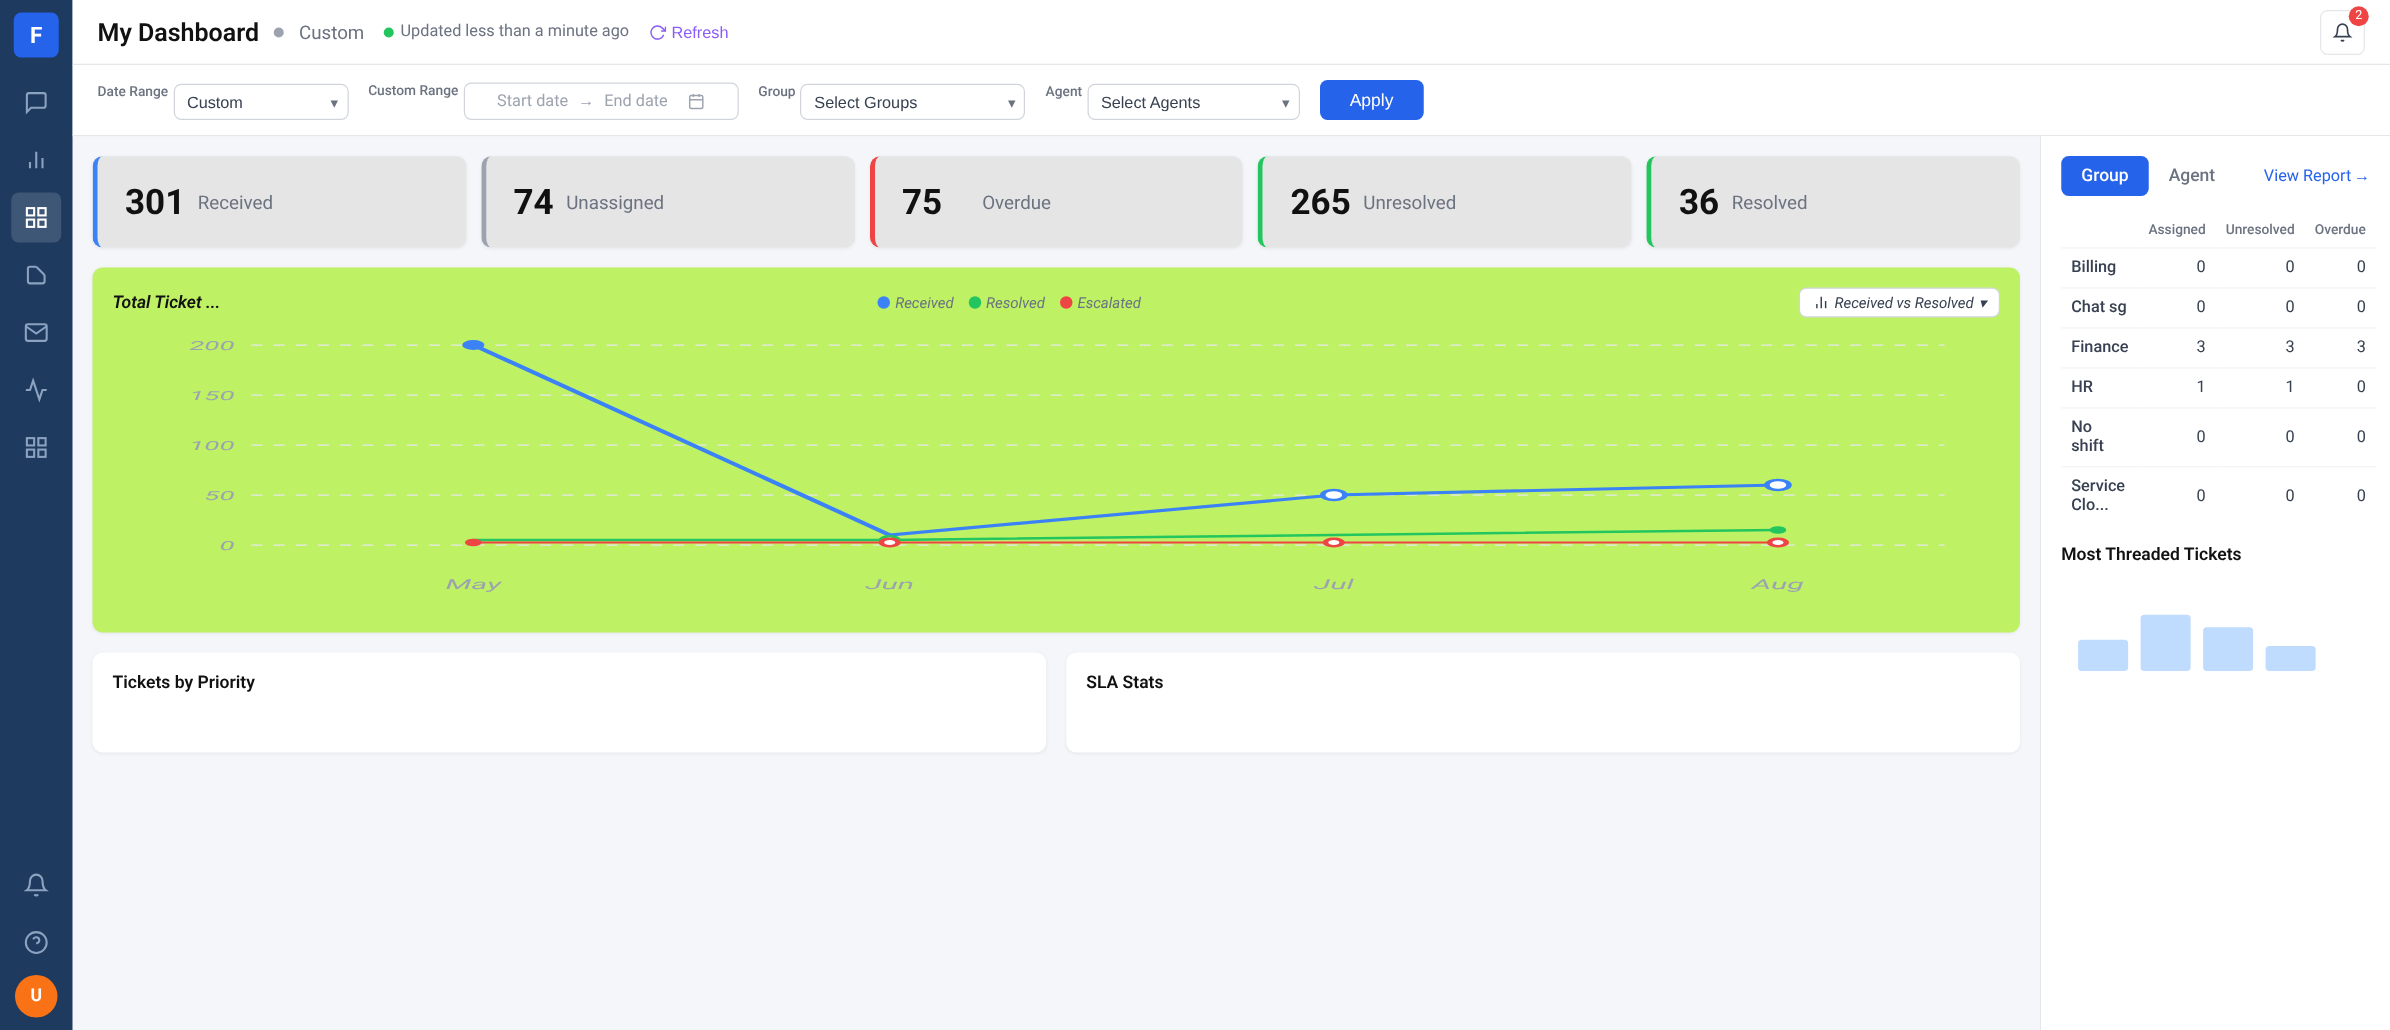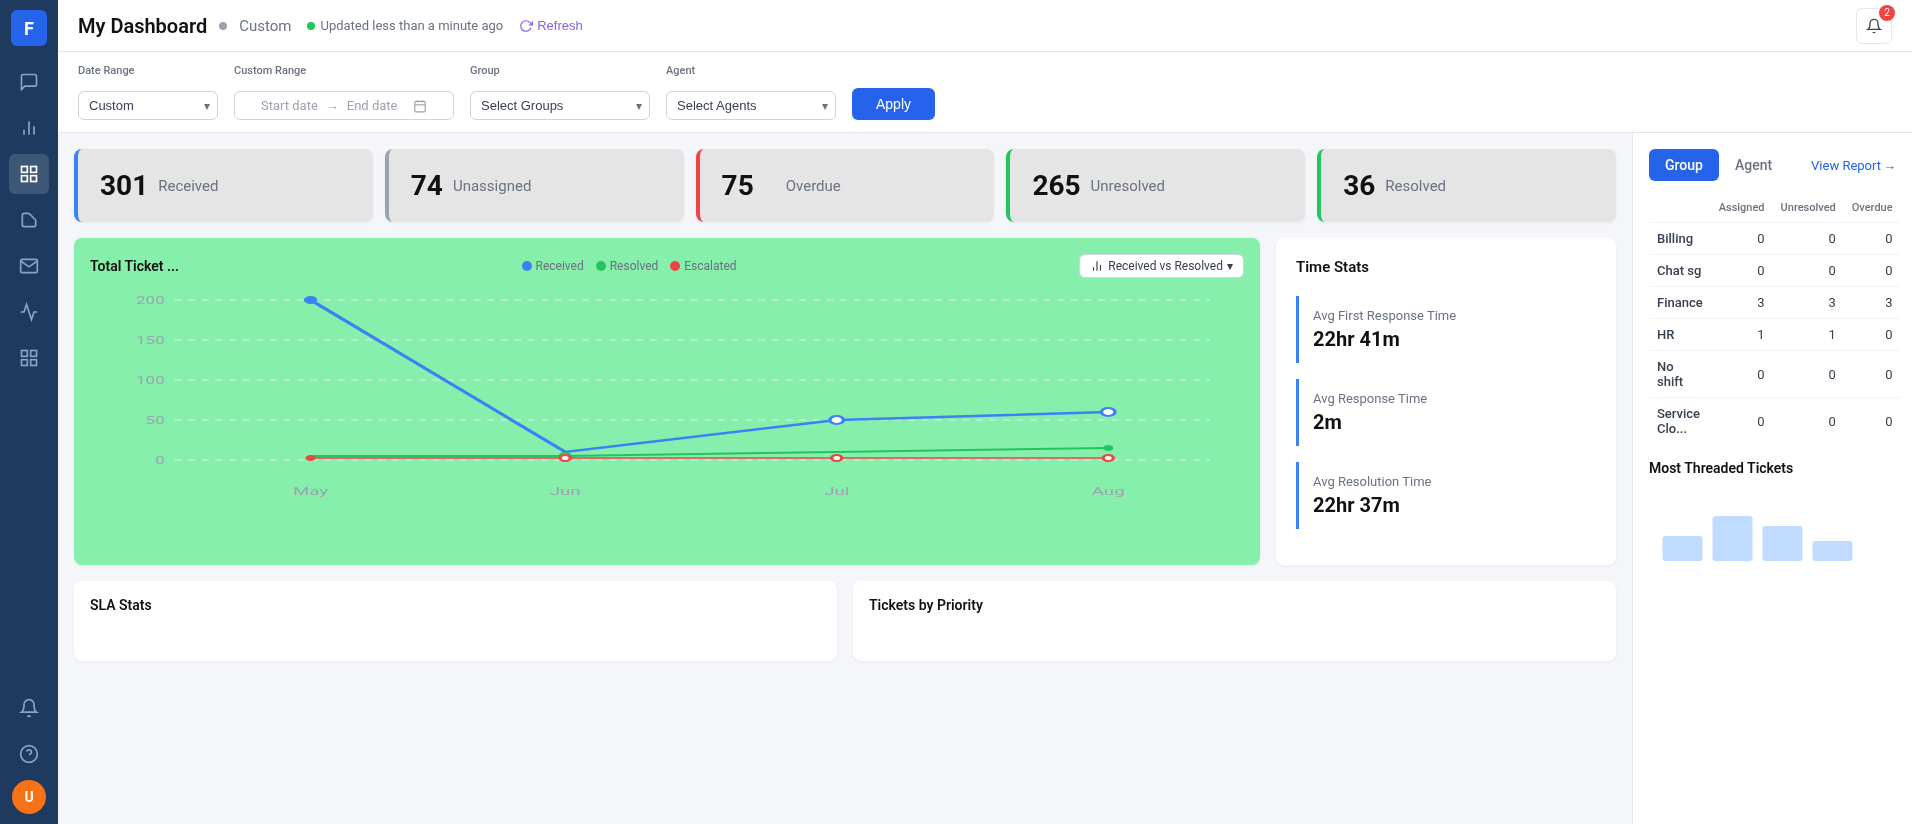--- a/index.html
+++ b/index.html
@@ -93,21 +93,21 @@
     
     .filter-bar {
       background: white;
       border-bottom: 1px solid #e5e7eb;
       padding: 12px 20px;
       display: flex;
       align-items: flex-end;
       gap: 16px;
       flex-shrink: 0;
     }
-    .filter-group { display: flex; flex-direction: column; gap: 14px; }
+    .filter-group { display: flex; flex-direction: row; gap: 4px; }
     .filter-label { font-size: 11px; color: #6b7280; font-weight: 500; }
     .filter-select {
       border: 1px solid #d1d5db;
       border-radius: 6px;
       padding: 6px 28px 6px 10px;
       font-size: 13px;
       color: #374151;
       background: white;
       cursor: pointer;
       appearance: none;
@@ -174,25 +174,26 @@
     .stat-number { font-size: 28px; font-weight: 700; color: #111; }
     .stat-label { font-size: 15px; color: #6b7280; }
 
     
     .charts-row {
       display: flex;
       gap: 16px;
     }
 
     .chart-card {
-      background: #86efac;
+      background: #bef264;
       border-radius: 8px;
       padding: 16px;
       box-shadow: 0 1px 3px rgba(0,0,0,0.06);
       flex: 1;
+      font-style: italic;
     }
     .chart-header {
       display: flex;
       align-items: center;
       justify-content: space-between;
       margin-bottom: 12px;
     }
     .chart-title { font-size: 14px; font-weight: 600; color: #111; }
     .chart-legend { display: flex; align-items: center; gap: 12px; }
     .legend-item { display: flex; align-items: center; gap: 4px; font-size: 12px; color: #6b7280; }
@@ -532,43 +533,28 @@
 
               <polyline points="130,168 280,168 440,168 600,168" fill="none" stroke="#ef4444" stroke-width="1.5"></polyline>
               <circle cx="130" cy="168" r="3" fill="#ef4444"></circle>
               <circle cx="280" cy="168" r="3" fill="white" stroke="#ef4444" stroke-width="2"></circle>
               <circle cx="440" cy="168" r="3" fill="white" stroke="#ef4444" stroke-width="2"></circle>
               <circle cx="600" cy="168" r="3" fill="white" stroke="#ef4444" stroke-width="2"></circle>
             </svg>
           </div>
         </div>
 
-        <div class="time-stats-card">
-          <div class="time-stats-title">Time Stats</div>
-          <div class="time-stat-item">
-            <div class="time-stat-label">Avg First Response Time</div>
-            <div class="time-stat-value">22hr 41m</div>
-          </div>
-          <div class="time-stat-item">
-            <div class="time-stat-label">Avg Response Time</div>
-            <div class="time-stat-value">2m</div>
-          </div>
-          <div class="time-stat-item">
-            <div class="time-stat-label">Avg Resolution Time</div>
-            <div class="time-stat-value">22hr 37m</div>
-          </div>
-        </div>
       </div>
 
       <div class="bottom-row">
         <div class="bottom-card">
+          <div class="bottom-card-title">Tickets by Priority</div>
+        </div>
+        <div class="bottom-card">
           <div class="bottom-card-title">SLA Stats</div>
-        </div>
-        <div class="bottom-card">
-          <div class="bottom-card-title">Tickets by Priority</div>
         </div>
       </div>
 
     </div>
 
     <aside class="right-panel">
       <div class="panel-tabs">
         <div class="panel-tab active">Group</div>
         <div class="panel-tab">Agent</div>
         <div class="view-report-link">

